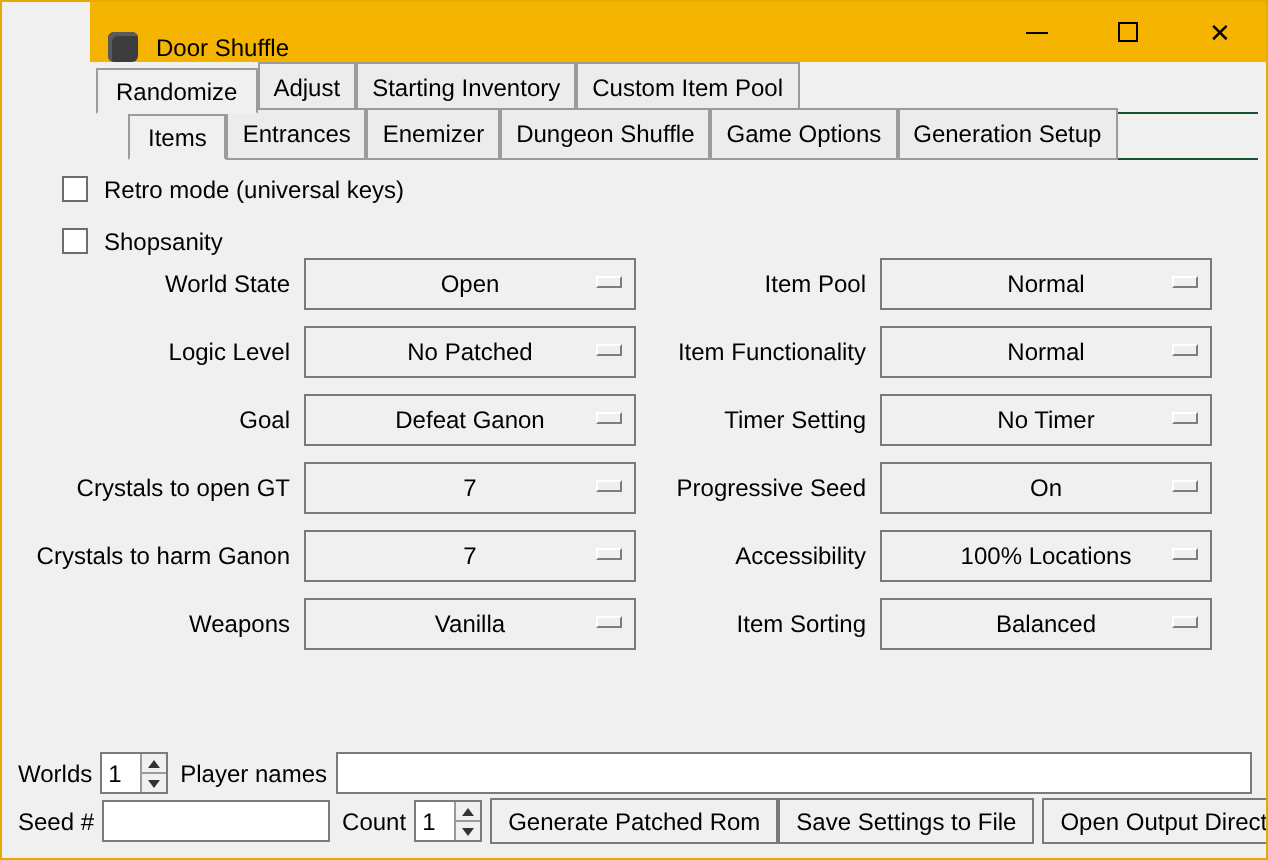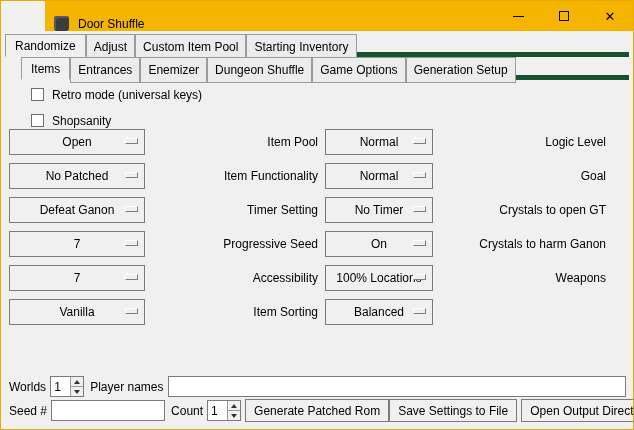--- a/index.html
+++ b/index.html
@@ -30,22 +30,22 @@
   }
   .glyph-min { width:11px; height:1px; background:#000; }
   .glyph-max { width:10px; height:10px; border:1px solid #000; }
   .glyph-close { font-size:13px; line-height:13px; color:#000; }
 
   
   .bodyarea { position:absolute; top:30px; left:0; right:0; bottom:0; background:#f0f0f0; }
 
   
   .tab-row {
-    position:absolute; display:flex; 
-    border-bottom:5px solid #14532d; height:23px;
+    position:absolute; display:flex; align-items:flex-end;
+    border-bottom:1px solid #14532d; height:23px;margin-left:43px;
   }
   .main-tab-row { left:4px; right:4px; top:3px; }
   .sub-tab-row  { left:20px; right:4px; top:26px; }
   .tab {
     display:flex; align-items:center; justify-content:center;
     border:1px solid #9b9b9b; border-bottom:none;
     background:#ececec; height:20px; padding:12px 7px;
     margin-bottom:-1px; border-bottom:1px solid #9b9b9b;
     white-space:nowrap;
   }
@@ -138,22 +138,22 @@
     <div class="win-btn">
       <span class="glyph-close">✕</span>
     </div>
   </div>
 
   <div class="bodyarea">
 
     <div class="tab-row main-tab-row">
       <div class="tab selected">Randomize</div>
       <div class="tab">Adjust</div>
+      <div class="tab">Starting Inventory</div>
       <div class="tab">Custom Item Pool</div>
-      <div class="tab">Starting Inventory</div>
     </div>
 
     <div class="tab-row sub-tab-row">
       <div class="tab selected">Items</div>
       <div class="tab">Entrances</div>
       <div class="tab">Enemizer</div>
       <div class="tab">Dungeon Shuffle</div>
       <div class="tab">Game Options</div>
       <div class="tab">Generation Setup</div>
     </div>
@@ -162,20 +162,21 @@
       <span class="checkbox-box"></span>
       <span>Shopsanity</span>
     </div>
     <div class="checkbox-row cbx-retro">
       <span class="checkbox-box"></span>
       <span>Retro mode (universal keys)</span>
     </div>
 
     <div class="form-grid">
 
+      <div class="form-label">World State</div>
       <button class="optionmenu">
         <span class="om-value">Open</span>
         <span class="om-indicator"></span>
       </button>
       <div class="form-label">Item Pool</div>
       <button class="optionmenu">
         <span class="om-value">Normal</span>
         <span class="om-indicator"></span>
       </button>
 

